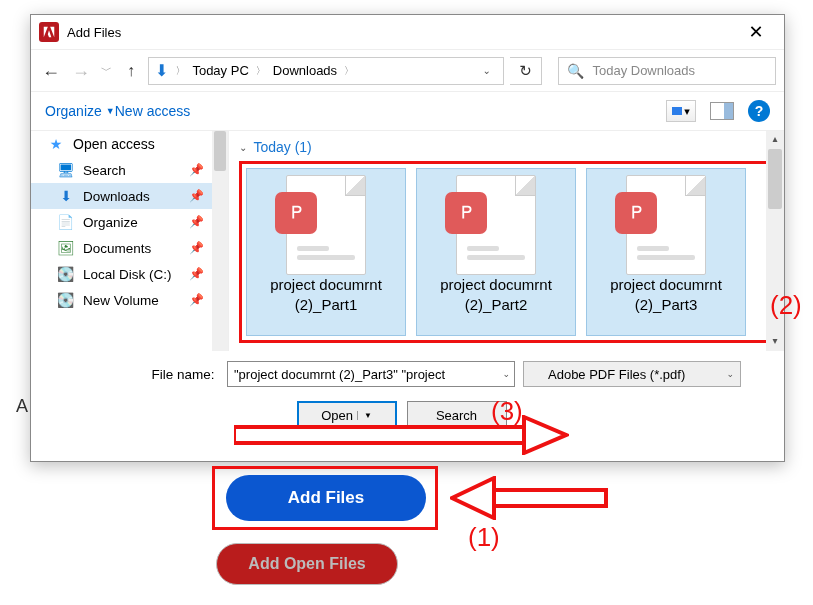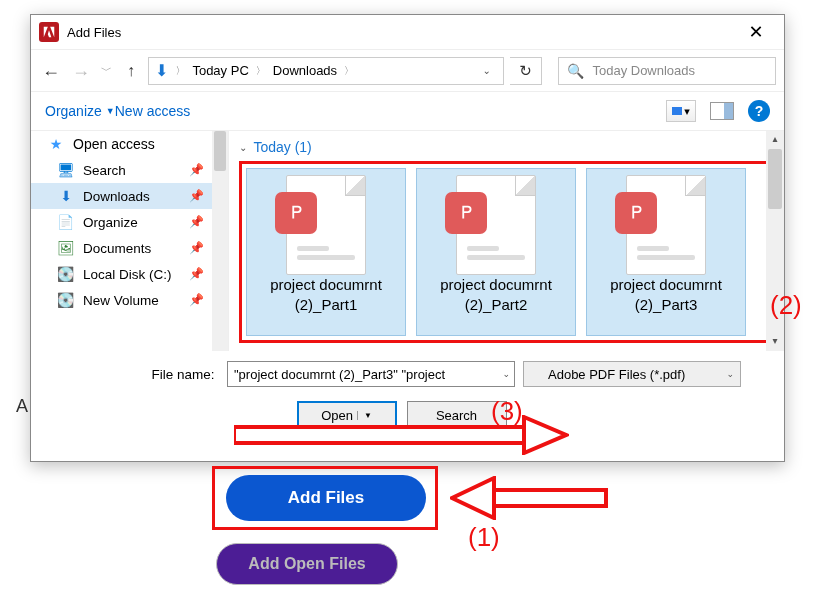--- a/index.html
+++ b/index.html
@@ -84,21 +84,21 @@
 .win-btn { width: 100px; height: 28px; border: 1px solid #888; background: #efefef; font-size: 13px; display: flex; align-items: center; justify-content: center; position: relative; }
 .win-btn.primary { border: 2px solid #0078d4; }
 .win-btn .dd { font-size: 8px; margin-left: 4px; border-left: 1px solid #999; padding-left: 6px; }
 
 
 .anno { position: absolute; pointer-events: none; }
 .anno-num { color: #ee1111; font-size: 26px; font-weight: 500; }
 .red-box { position: absolute; border: 3px solid #ee1111; }
 
 .add-files-btn { position: absolute; left: 226px; top: 475px; width: 200px; height: 46px; background: #0b57d0; color: #fff; border-radius: 24px; font-size: 17px; font-weight: 600; display: flex; align-items: center; justify-content: center; }
-.add-open-btn { position: absolute; left: 216px; top: 543px; width: 182px; height: 42px; border: 1.5px solid #bbb; color: #bbb; border-radius: 22px; font-size: 16px; font-weight: 600; display: flex; align-items: center; justify-content: center; background: #4c1d95; }
+.add-open-btn { position: absolute; left: 216px; top: 543px; width: 182px; height: 42px; border: 1.5px solid #bbb; color: #bbb; border-radius: 22px; font-size: 16px; font-weight: 600; display: flex; align-items: center; justify-content: center; background: #b91c1c; }
 .ac-text { position: absolute; left: 16px; top: 396px; font-size: 18px; color: #333; }
 </style>
 </head>
 <body>
 
 <div class="ac-text">A</div>
 
 <div class="dialog">
 
   <div class="titlebar">

